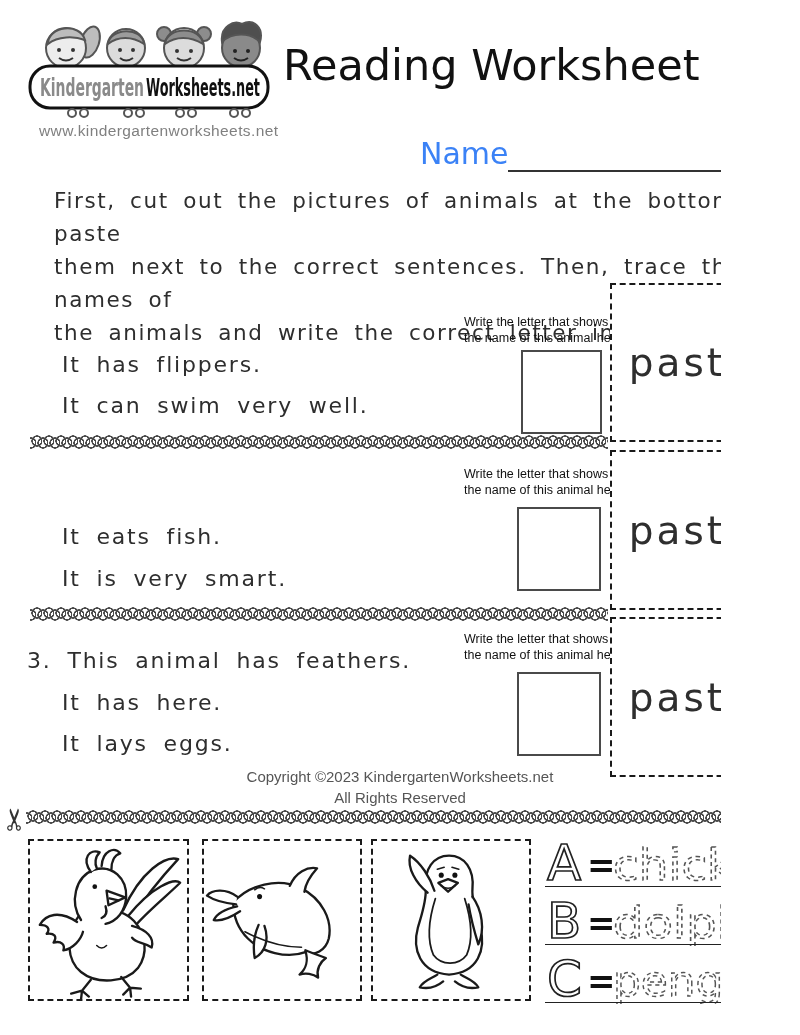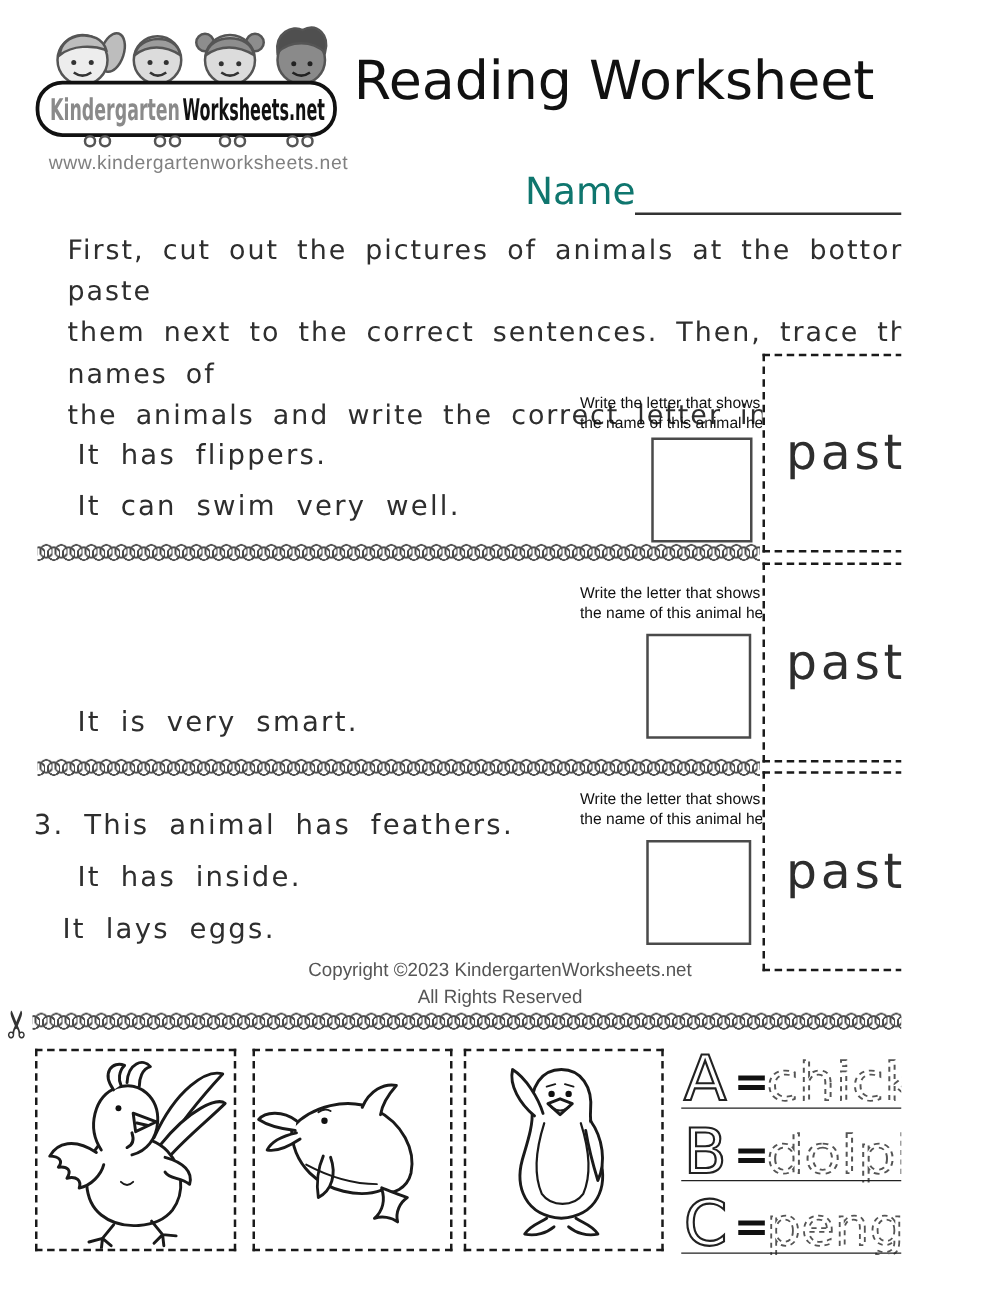--- a/index.html
+++ b/index.html
@@ -5,21 +5,21 @@
   html,body{margin:0;padding:0;background:#fff;}
   .sheet{
     position:relative;width:721px;height:1035px;background:#fff;overflow:hidden;
     font-family:"DejaVu Sans",sans-serif;color:#222;
   }
   
   .logo-url{position:absolute;left:28px;top:122px;font-family:"Liberation Sans",sans-serif;
     font-size:15.5px;color:#808080;letter-spacing:.4px;margin-left:11px;}
   
   .title{position:absolute;left:283px;top:40px;font-size:43px;letter-spacing:0;color:#111;}
-  .name-label{position:absolute;left:420px;top:136px;font-size:30px;color:#0f766e;}
+  .name-label{position:absolute;left:420px;top:136px;font-size:30px;color:#3b82f6;}
   .name-line{position:absolute;left:508px;top:140px;width:252px;height:30px;
     border-bottom:2px solid #333;}
   
   .instructions{position:absolute;left:30px;top:184px;width:745px;font-size:21.5px;
     line-height:33px;letter-spacing:1.6px;word-spacing:6px;color:#2e2e2e;margin-left:24px;}
   
   .qline{position:absolute;font-size:22px;letter-spacing:1.8px;word-spacing:7px;color:#2e2e2e;white-space:nowrap;}
   .note{position:absolute;left:464px;width:164px;font-family:"Liberation Sans",sans-serif;
     font-size:12.5px;line-height:16px;color:#111;}
   .write-box{position:absolute;border:2px solid #4a4a4a;background:#fff;}
@@ -121,34 +121,35 @@
   <div class="qline" style="left:62px;top:393px;">It can swim very well.</div>
   <div class="qline" style="left:62px;top:352px;">It has flippers.</div>
   <div class="note" style="top:314px;">Write the letter that shows the name of this animal here.</div>
   <div class="write-box" style="left:521px;top:350px;width:77px;height:80px;"></div>
   <div class="paste-box" style="top:283px;height:155px;">
     <span>paste</span>
   </div>
   <div class="chain" style="left:30px;top:431px;width:578px;"></div>
 
   <div class="note" style="top:466px;">Write the letter that shows the name of this animal here.</div>
+  <div class="qline" style="left:62px;top:524px;">It eats fish.</div>
   <div class="qline" style="left:62px;top:566px;">It is very smart.</div>
   <div class="write-box" style="left:517px;top:507px;width:80px;height:80px;"></div>
   <div class="paste-box" style="top:450px;height:156px;">
     <span>paste</span>
   </div>
   <div class="chain" style="left:30px;top:603px;width:578px;"></div>
 
   <div class="note" style="top:631px;">Write the letter that shows the name of this animal here.</div>
   <div class="qline" style="left:27px;top:648px;">
     <span>3.</span>
     <span>This animal has feathers.</span>
   </div>
-  <div class="qline" style="left:62px;top:690px;">It has inside.</div>
-  <div class="qline" style="left:50px;top:731px;">It lays eggs.</div>
+  <div class="qline" style="left:62px;top:690px;">It has here.</div>
+  <div class="qline" style="left:62px;top:731px;">It lays eggs.</div>
   <div class="write-box" style="left:517px;top:672px;width:80px;height:80px;"></div>
   <div class="paste-box" style="top:617px;height:156px;">
     <span>paste</span>
   </div>
 
   <div class="copyright">
     <div>Copyright ©2023 KindergartenWorksheets.net</div>
     <div>All Rights Reserved</div>
   </div>
 

